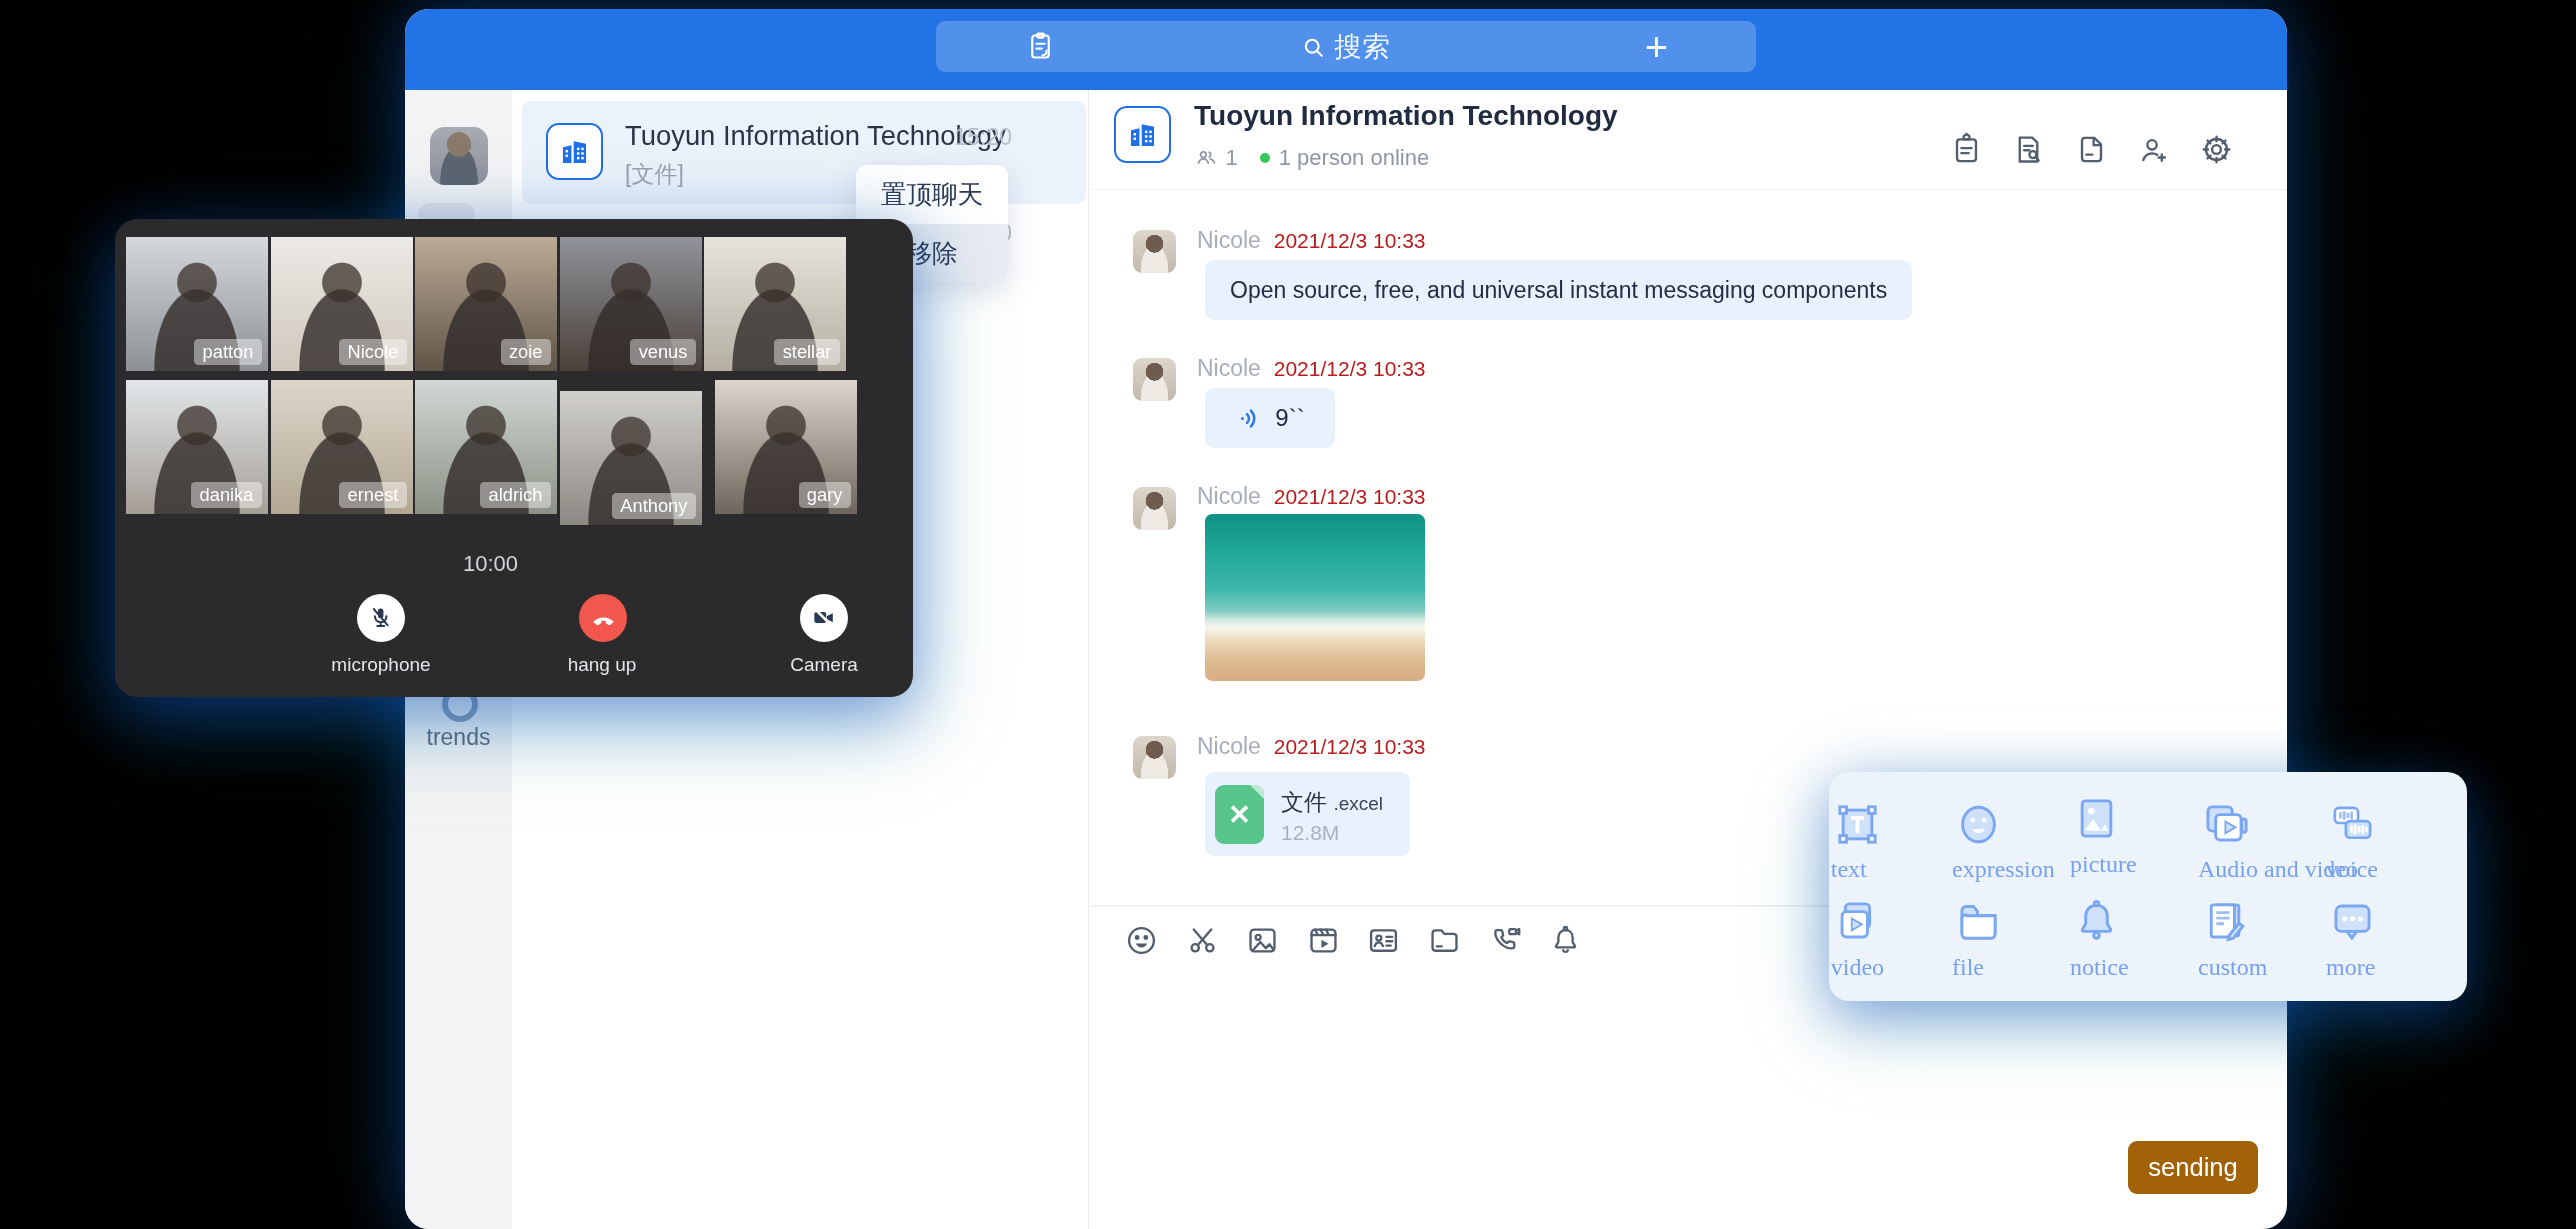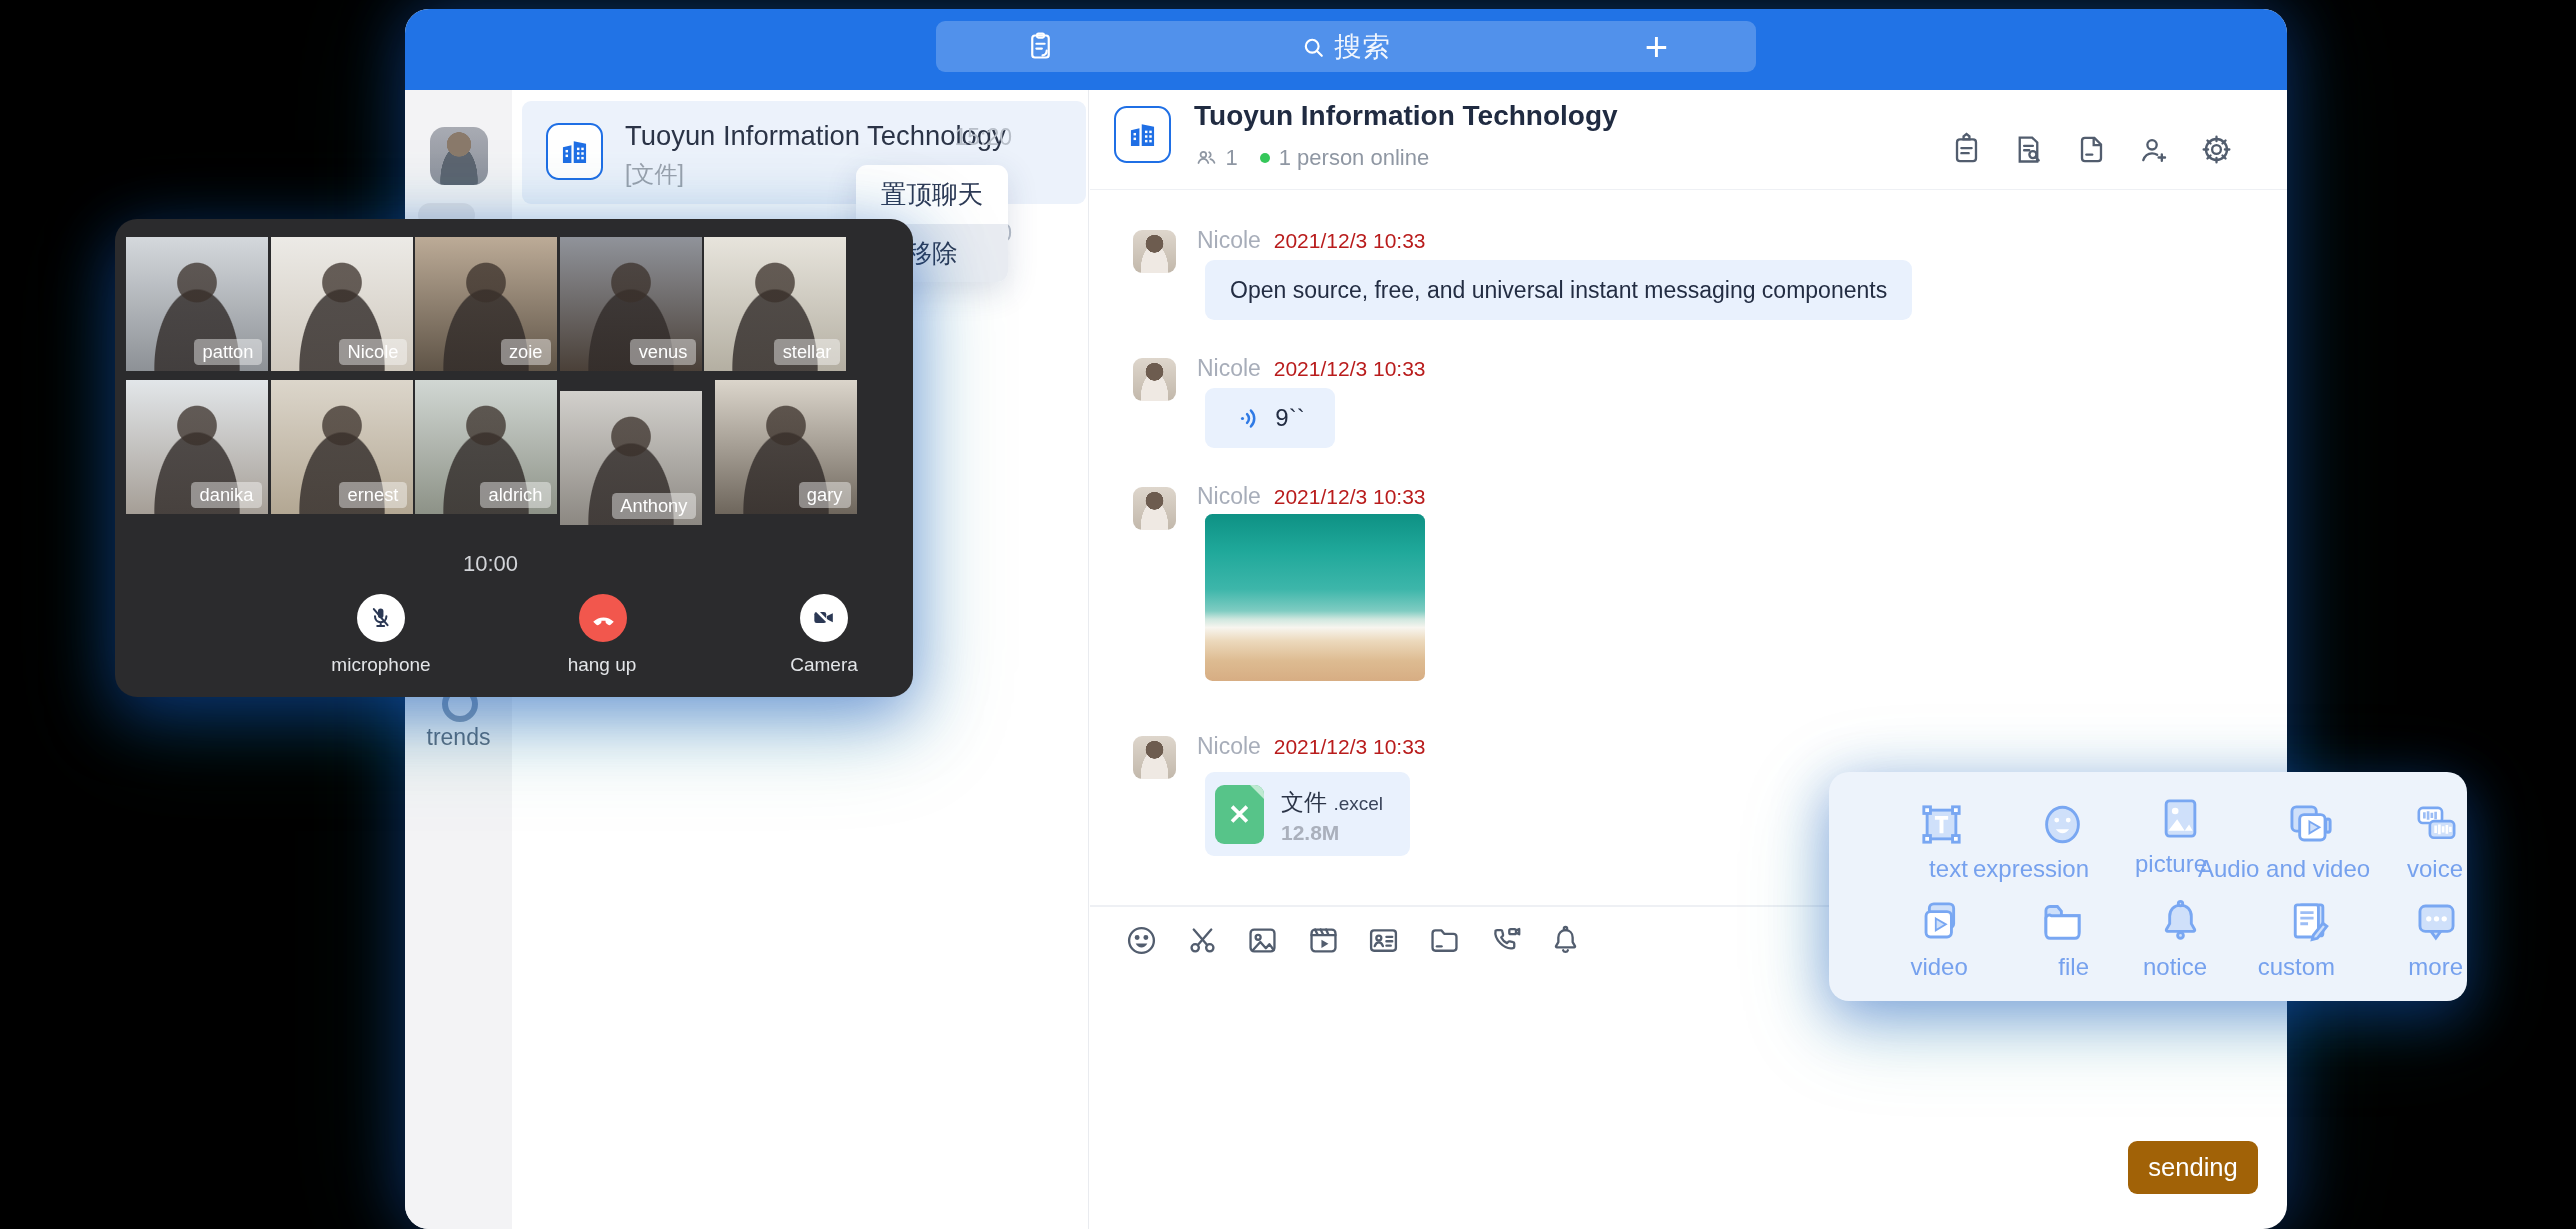--- a/index.html
+++ b/index.html
@@ -56,21 +56,21 @@
   #m3-image{left:800px;top:505px;width:220px;height:167px;border-radius:7.3px;
      background:linear-gradient(180deg,#0e9184 0%,#1fa89a 22%,#3db6aa 45%,#7fccc2 58%,#cfe7df 63%,
                 #f7f5ef 68%,#ecd9bc 76%,#ddbb91 88%,#d7ad83 100%);}
   #m4-bubble{left:800px;top:763px;width:205px;height:84px;border-radius:9.1px;background:#e9f1fd;}
   #excel-icon{left:810px;top:776px;width:49px;height:59px;border-radius:9.1px;background:#57c489;
       display:flex;align-items:center;justify-content:center;color:#fff;font-size:27.4px;font-weight:700;}
   #excel-icon::after{content:"";position:absolute;right:0;top:0;border-style:solid;border-width:0 14.6px 14.6px 0;
       border-color:transparent #bfe9d2 transparent transparent;border-top-right-radius:9.1px;}
   #m4-name{left:876px;top:778px;font-size:23px;color:#2b3447;}
   #m4-name .ext{font-size:19px;color:#3a445a;}
-  #m4-size{left:876px;top:812px;font-size:21px;color:#aab0bc;font-weight:bold;}
+  #m4-size{left:876px;top:812px;font-size:21px;color:#aab0bc;}
   #input-divider{left:685px;top:896px;width:1197px;height:1.8px;background:#eef0f4;}
   #toolbar{left:719px;top:914px;display:flex;gap:25.6px;}
   .tico{width:35px;height:35px;}
   #send-btn{left:1723px;top:1132px;width:130px;height:53px;background:#a16207;border-radius:9.1px;
       color:#fff;font-size:25.6px;display:flex;align-items:center;justify-content:center;}
   
   #ctx-menu{left:856px;top:165px;width:152px;height:117px;background:#fff;border-radius:11px;
       box-shadow:0 9.1px 31px rgba(40,60,110,.16);overflow:hidden;z-index:30;}
   .ctx-item{height:59px;display:flex;align-items:center;justify-content:center;
       font-size:25.6px;color:#2d3a55;}
@@ -96,21 +96,21 @@
   .tile:nth-of-type(9){background:linear-gradient(#d2d0cc,#8c8882);margin-top:11px;}
   .tile:nth-of-type(10){background:linear-gradient(#dbd5cb,#6e665c);margin-left:11px;}
   #call-time{left:0;top:332px;width:751px;text-align:center;font-size:22px;color:#d2d4d8;}
   .ctl-btn{position:absolute;top:375px;width:48px;height:48px;border-radius:50%;background:#fff;
       display:flex;align-items:center;justify-content:center;}
   #ctl-hang{background:#f2574d;}
   .ctl-label{position:absolute;top:435px;width:146px;text-align:center;font-size:19px;color:#e3e5e8;}
   
   #attach-panel{left:1829px;top:772px;width:638px;height:229px;background:#edf3fb;border-radius:20px;
       z-index:40;box-shadow:0 14.6px 55px rgba(20,70,200,.45),0 24px 91px rgba(0,150,130,.22);}
-  .att-cell{position:absolute;width:137px;text-align:right;}
+  .att-cell{position:absolute;width:137px;text-align:left;font-family:Liberation Serif, serif;}
   .att-cell .aico{display:inline-block;width:53px;height:53px;}
   .att-label{font-size:24px;color:#76a1ee;margin-top:1.8px;white-space:nowrap;}
   svg{display:block;}
 </style>
 </head>
 <body>
 
 <div id="stage">
 
   <div id="window" class="abs">

